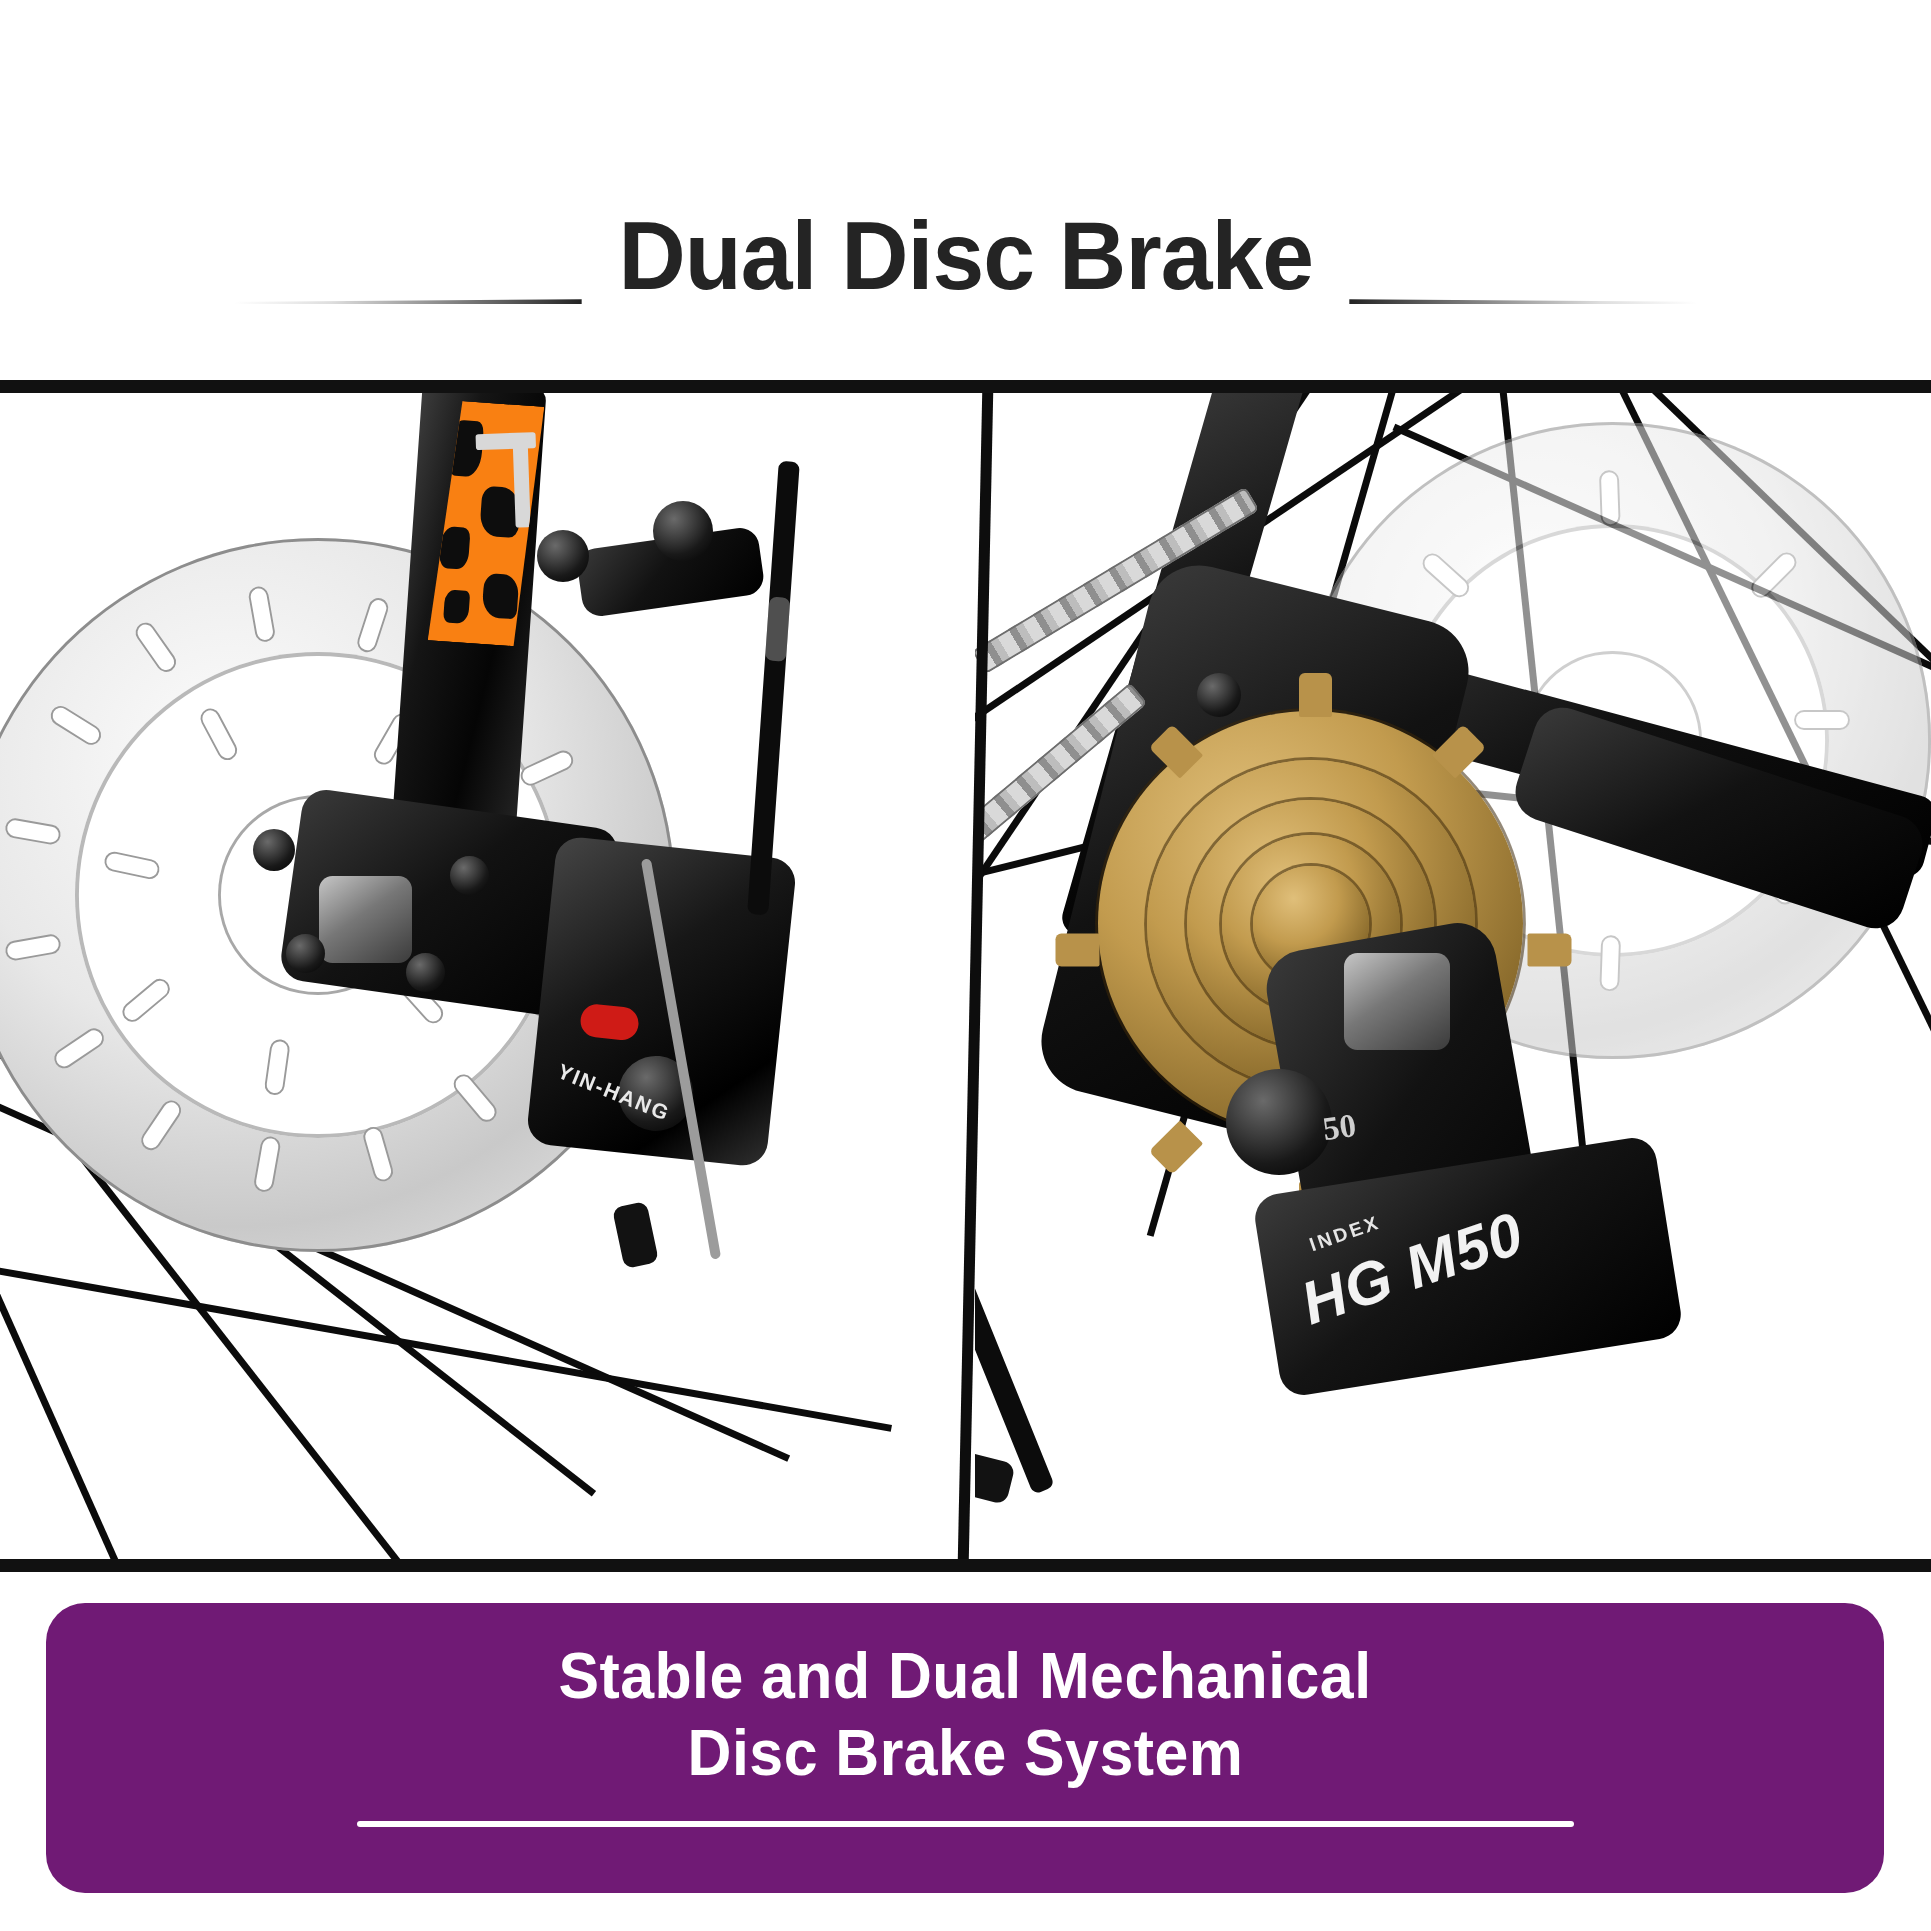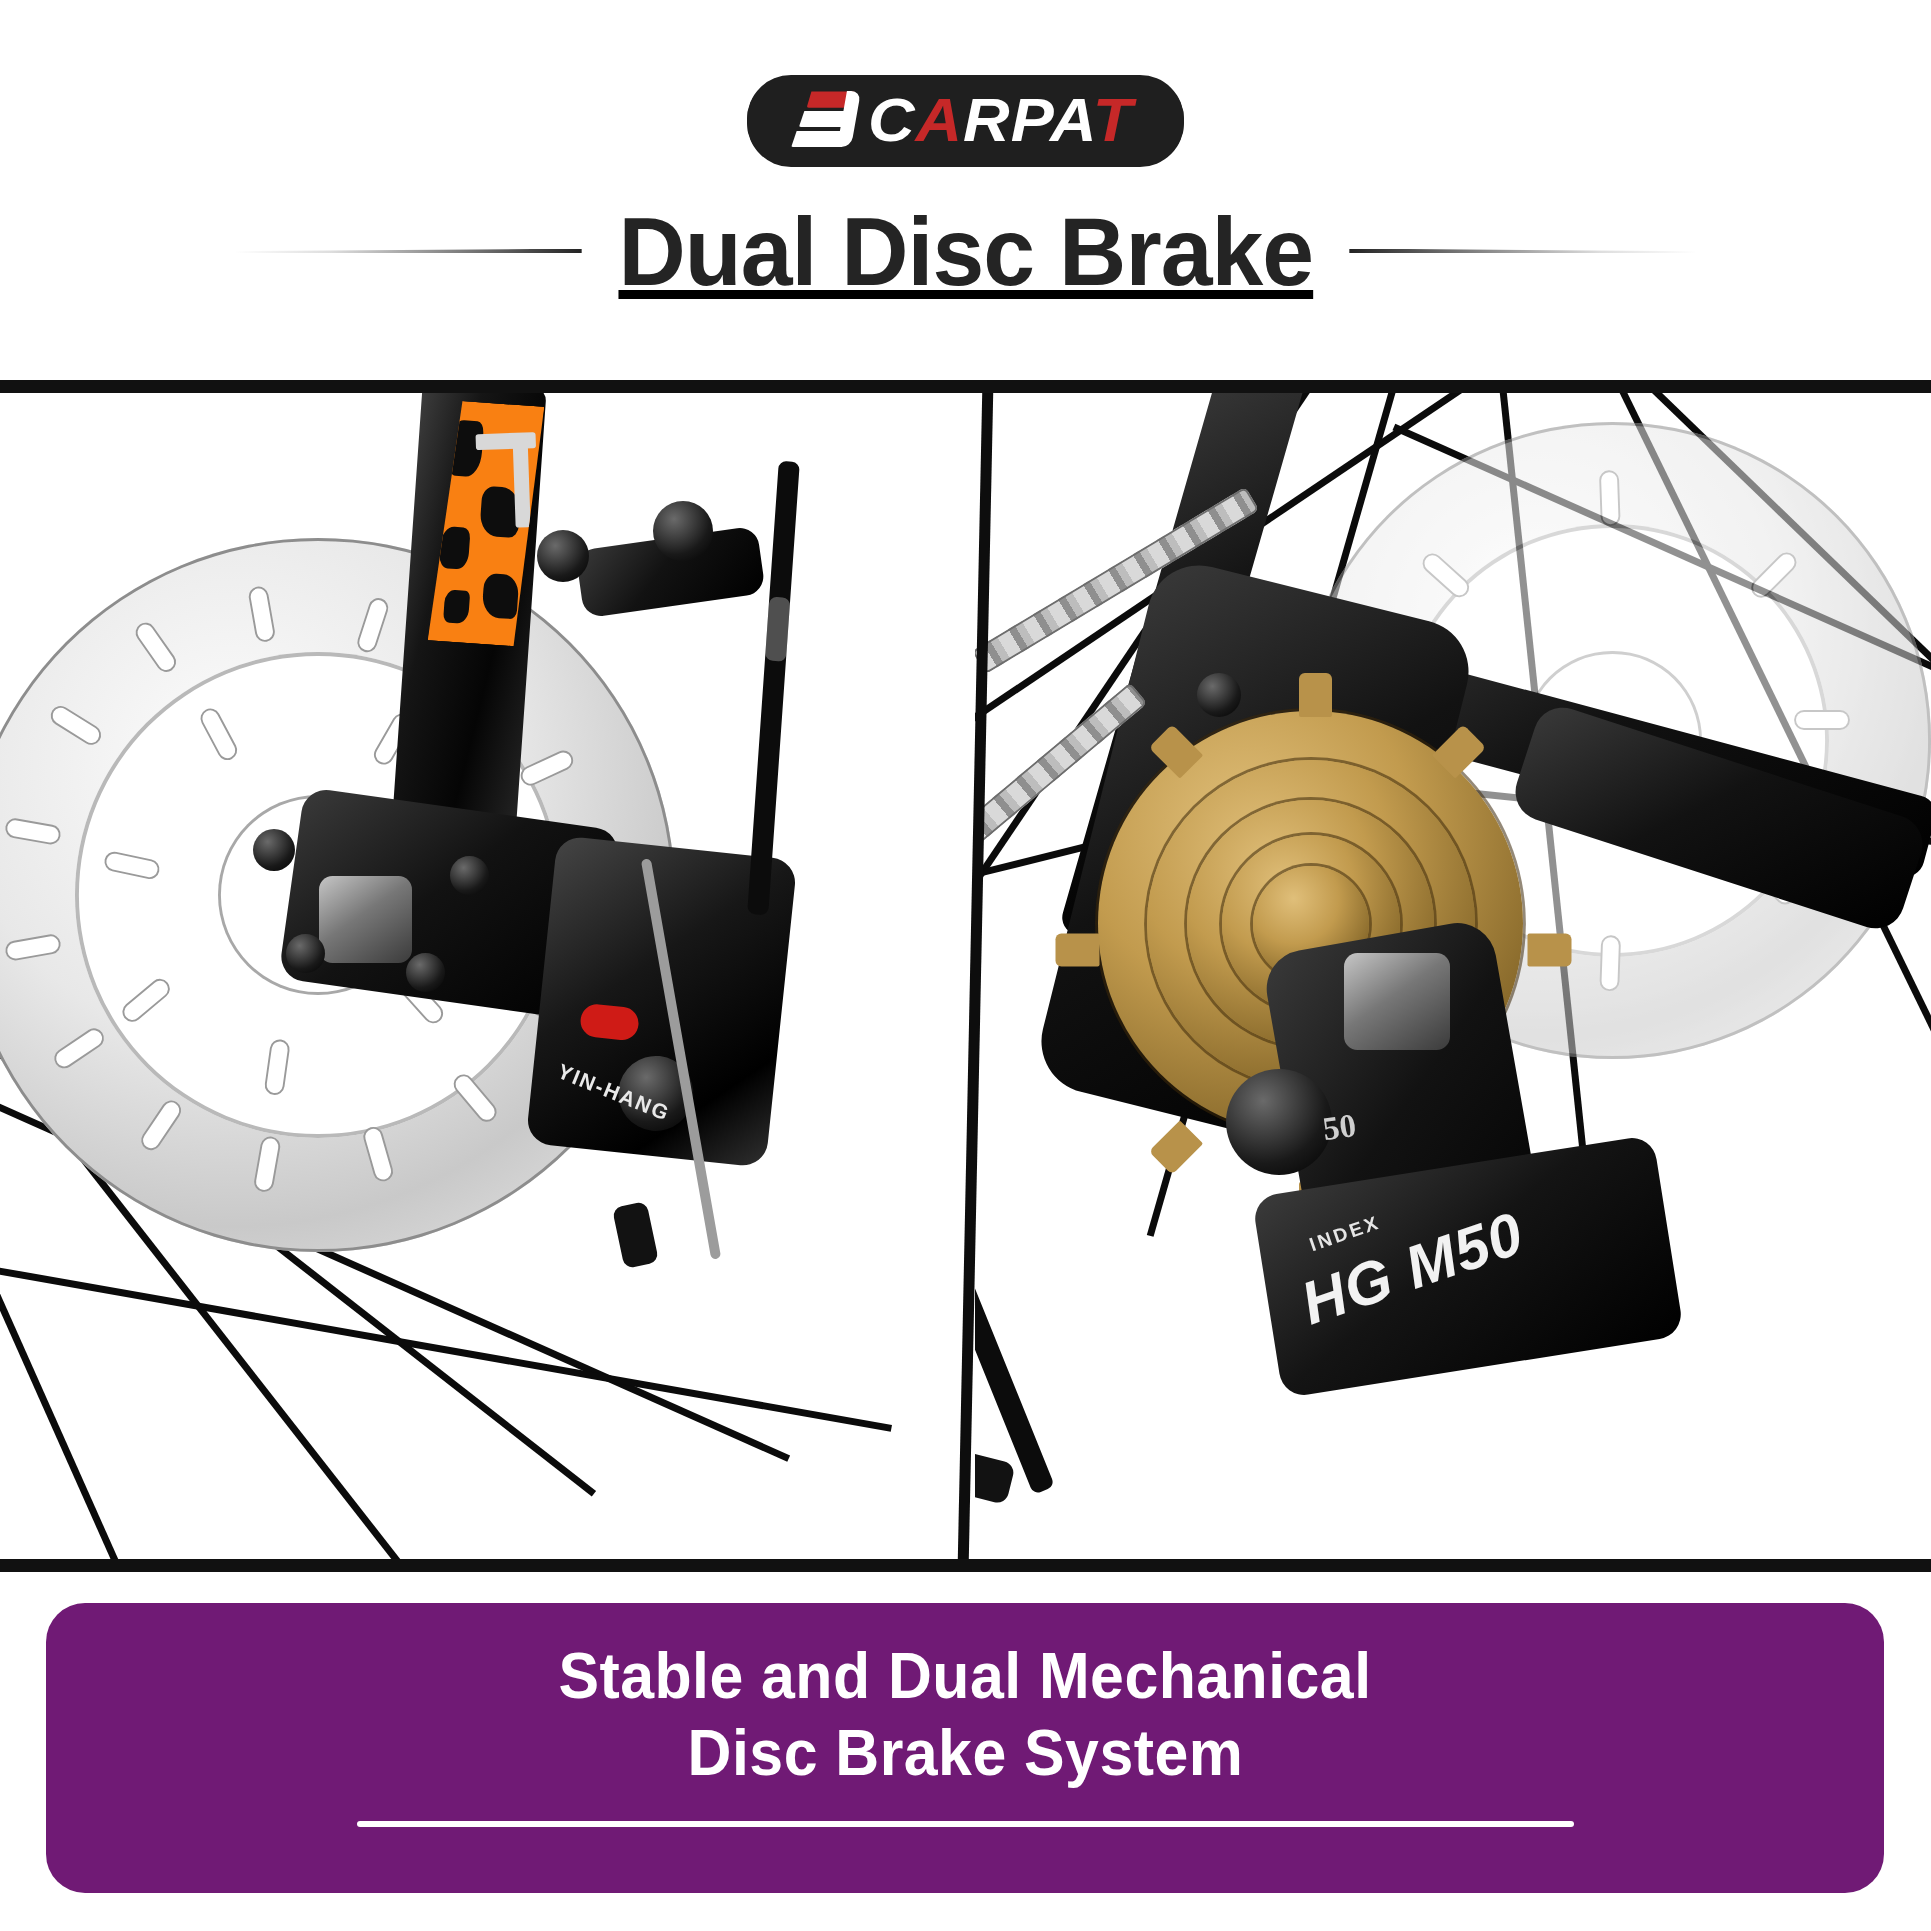--- a/index.html
+++ b/index.html
@@ -20,21 +20,21 @@
       clip-path:polygon(10% 0,100% 0,90% 100%,0 100%);}
   .logo-mark .hook{position:absolute;top:1.9px;right:0;width:13.5px;height:56px;background:#ffffff;
       border-radius:0 9.7px 9.7px 0;transform:skewX(-10deg);}
   .logo-text{position:relative;color:#fff;font-size:62px;font-weight:bold;font-style:italic;
              letter-spacing:1px;line-height:1;font-family:"Liberation Sans",sans-serif;
              transform:scaleX(1.04);}
   .logo-text .dot{color:#c62828;}
 
   
   .title-row{position:absolute;top:198px;left:0;width:1931px;height:106px;
-             display:flex;align-items:center;justify-content:center;gap:22px;text-decoration:underline;}
+             display:flex;align-items:flex-end;justify-content:center;gap:22px;}
   .rule{height:4.8px;width:348px;flex:none;}
   .rule.left{background:linear-gradient(to right,rgba(30,30,30,0) 0%,rgba(30,30,30,.15) 28%,#232323 100%);
              clip-path:polygon(0 55%,100% 0,100% 100%,0 100%);}
   .rule.right{background:linear-gradient(to left,rgba(30,30,30,0) 0%,rgba(30,30,30,.15) 28%,#232323 100%);
               clip-path:polygon(0 0,100% 55%,100% 100%,0 100%);}
   .page-title{font-size:97px;font-weight:bold;color:#242424;line-height:1;white-space:nowrap;
               letter-spacing:-1px;transform:scaleX(.96);font-family:"Liberation Sans",sans-serif;}
 
   
   .photo{position:absolute;left:0;top:380px;width:1931px;height:1166px;
@@ -116,33 +116,20 @@
            justify-content:flex-start;padding-top:35px;box-sizing:border-box;}
   .caption .line{color:#fff;font-size:64px;font-weight:bold;line-height:1.2;text-align:center;
                  letter-spacing:0.5px;transform:scaleX(.95);font-family:"Liberation Sans",sans-serif;}
   .caption .underline{margin-top:29px;width:1217px;height:6.8px;background:#ffffff;border-radius:3.9px;}
 </style>
 </head>
 <body>
 
 <div class="page">
 
-  <div class="logo-wrap">
-    <div class="logo-pill">
-      <div class="logo-mark">
-        <div class="bar b1"></div>
-          <div class="bar b2"></div>
-          <div class="bar b3"></div>
-        <div class="hook"></div>
-      </div>
-      <div class="logo-text">
-        <span>C<span class="dot" style="color:#c62828">A</span>RPA<span class="dot" style="color:#c62828">T</span></span>
-      </div>
-    </div>
-  </div>
 
   <div class="title-row">
     <div class="rule left"></div>
     <div class="page-title">Dual Disc Brake</div>
     <div class="rule right"></div>
   </div>
 
   <div class="photo">
 
     <div class="half left">

